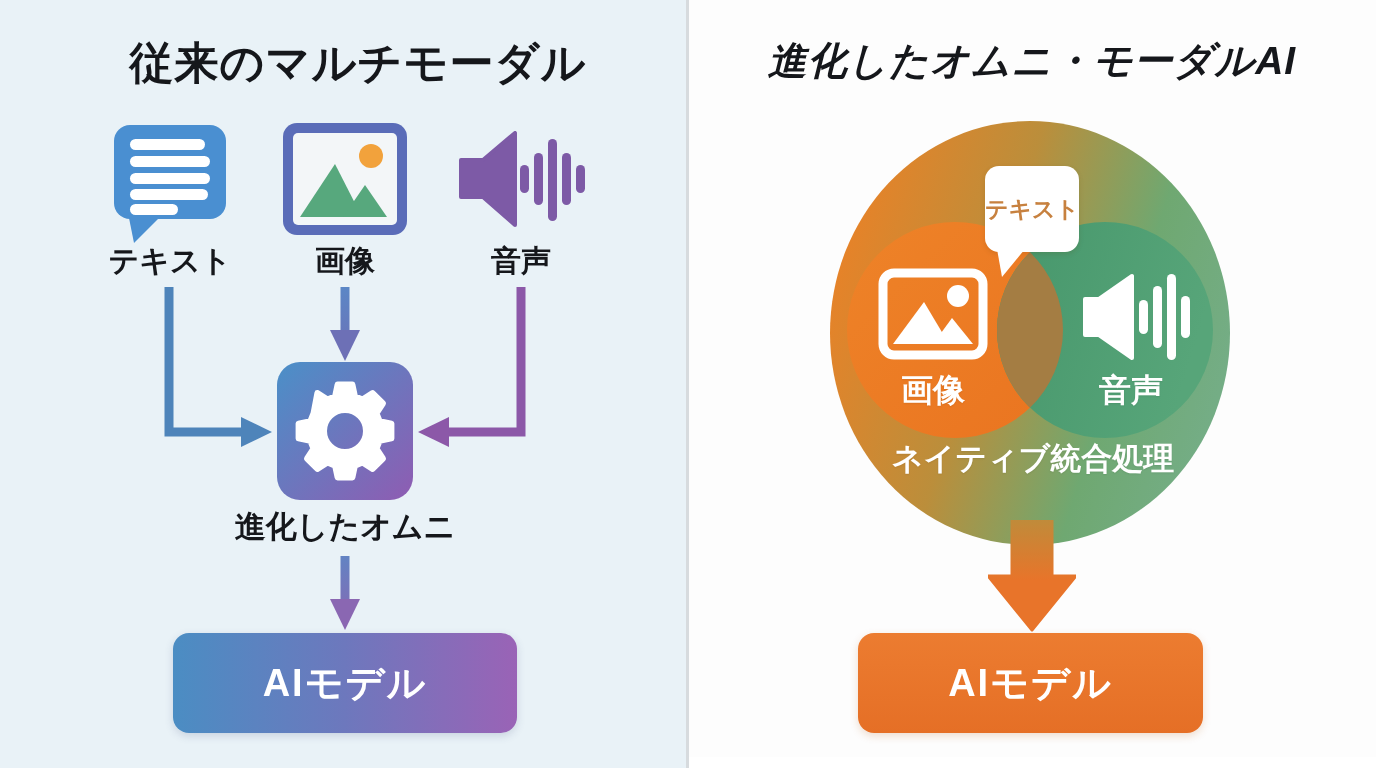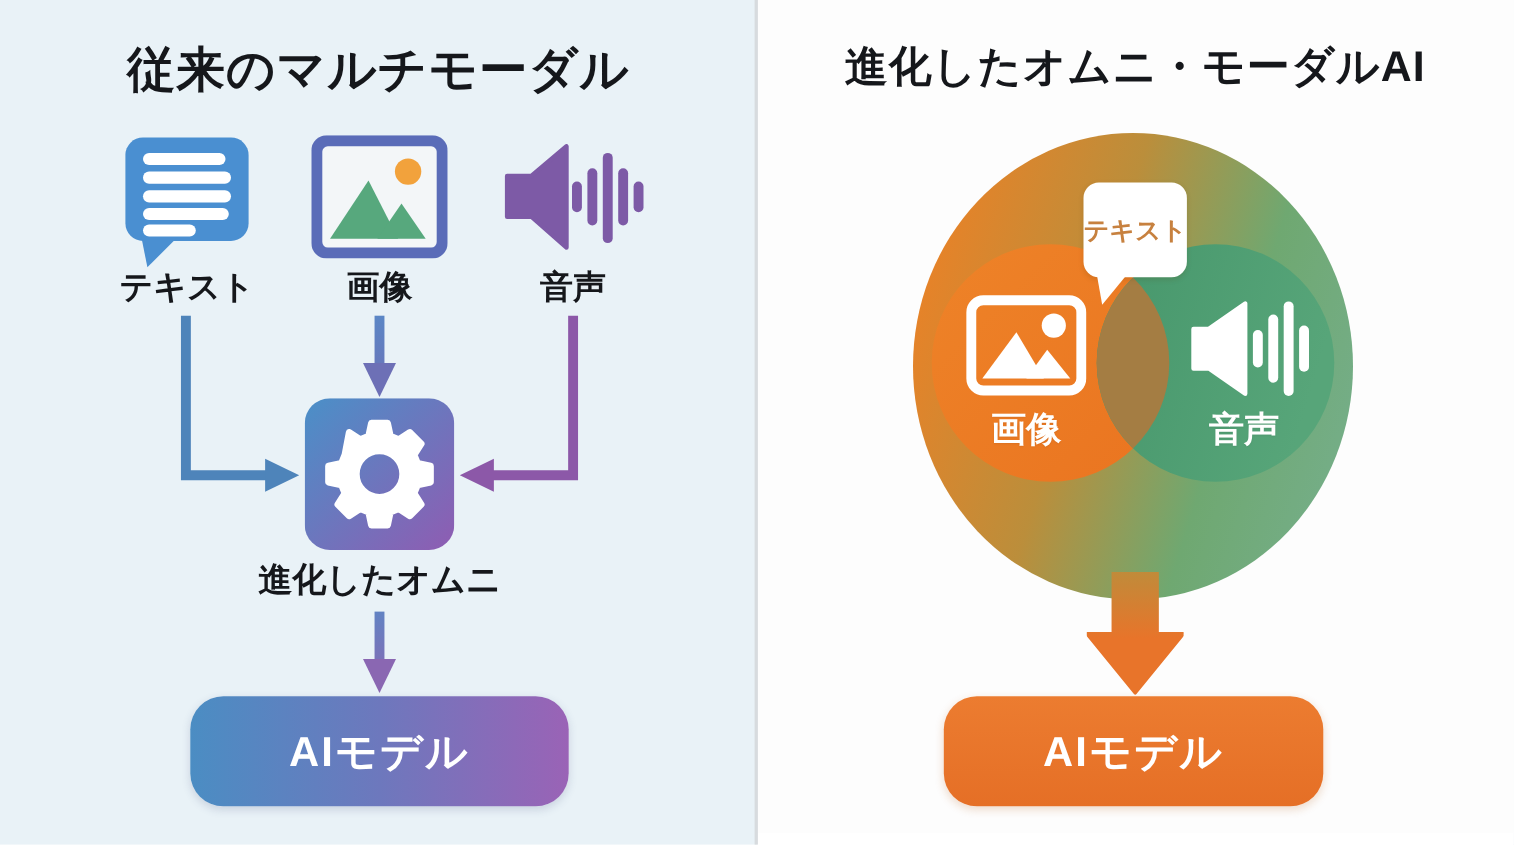--- a/index.html
+++ b/index.html
@@ -3,41 +3,41 @@
 <meta charset="utf-8">
 <style>
   html,body{margin:0;padding:0;background:#ffffff;}
   #canvas{
     position:relative;width:1376px;height:768px;overflow:hidden;
     font-family:"Liberation Sans","DejaVu Sans",sans-serif;
   }
   .abs{position:absolute;}
   
   #left-panel{left:0;top:0;width:688px;height:768px;background:#e9f2f7;}
-  #right-panel{left:688px;top:0;width:688px;height:757px;background:#fdfdfd;}
+  #right-panel{left:688px;top:0;width:688px;height:757px;background:#fdfdfd;font-style:italic;}
   #divider{left:686px;top:0;width:3px;height:768px;background:#d7dbde;}
   
   .panel-title{
     top:34px;left:0;width:100%;text-align:center;
     font-weight:900;color:#15171b;letter-spacing:1px;white-space:nowrap;
   }
-  #left-title{font-size:44px;}
+  #left-title{font-size:44px;padding-left:14px;}
   #right-title{font-size:39px;}
   
   .input-label{
     top:241px;width:160px;text-align:center;
     font-size:30px;font-weight:900;color:#15171b;white-space:nowrap;
   }
   
   #gear-label{
     top:506px;left:165px;width:360px;text-align:center;
     font-size:31px;font-weight:900;color:#15171b;white-space:nowrap;
   }
   .ai-box{
-    border-radius:30px;display:flex;align-items:center;justify-content:center;
+    border-radius:16px;display:flex;align-items:center;justify-content:center;
     font-size:38px;font-weight:900;color:#ffffff;letter-spacing:2px;white-space:nowrap;
   }
   #ai-box-left{
     left:173px;top:633px;width:344px;height:100px;
     background:linear-gradient(90deg,#4b8dc3 0%,#6d78bd 50%,#9a63b6 100%);
     box-shadow:0 3px 8px rgba(60,70,120,.18);
   }
   #ai-box-right{
     left:858px;top:633px;width:345px;height:100px;
     background:linear-gradient(180deg,#ec7c30 0%,#e56f26 100%);
@@ -208,19 +208,20 @@
   <svg class="abs" style="left:1082px;top:272px;" width="108" height="90" viewBox="0 0 108 90">
     <polygon points="3,27 17,27 50,4 50,86 17,63 3,63" fill="#ffffff" stroke="#ffffff" stroke-width="4" stroke-linejoin="round"></polygon>
     <rect x="57" y="28" width="9" height="34" rx="4.5" fill="#ffffff"></rect>
     <rect x="71" y="14" width="9" height="62" rx="4.5" fill="#ffffff"></rect>
     <rect x="85" y="2" width="9" height="86" rx="4.5" fill="#ffffff"></rect>
     <rect x="99" y="24" width="9" height="42" rx="4.5" fill="#ffffff"></rect>
   </svg>
 
   <div id="image-label-right" class="abs venn-white-label">画像</div>
   <div id="audio-label-right" class="abs venn-white-label">音声</div>
+  <div id="native-label" class="abs venn-white-label">ネイティブ統合処理</div>
 
   <div id="ai-box-right" class="abs ai-box">
     <span>AIモデル</span>
   </div>
 
   <div id="divider" class="abs"></div>
 </div>
 
 </body></html>

